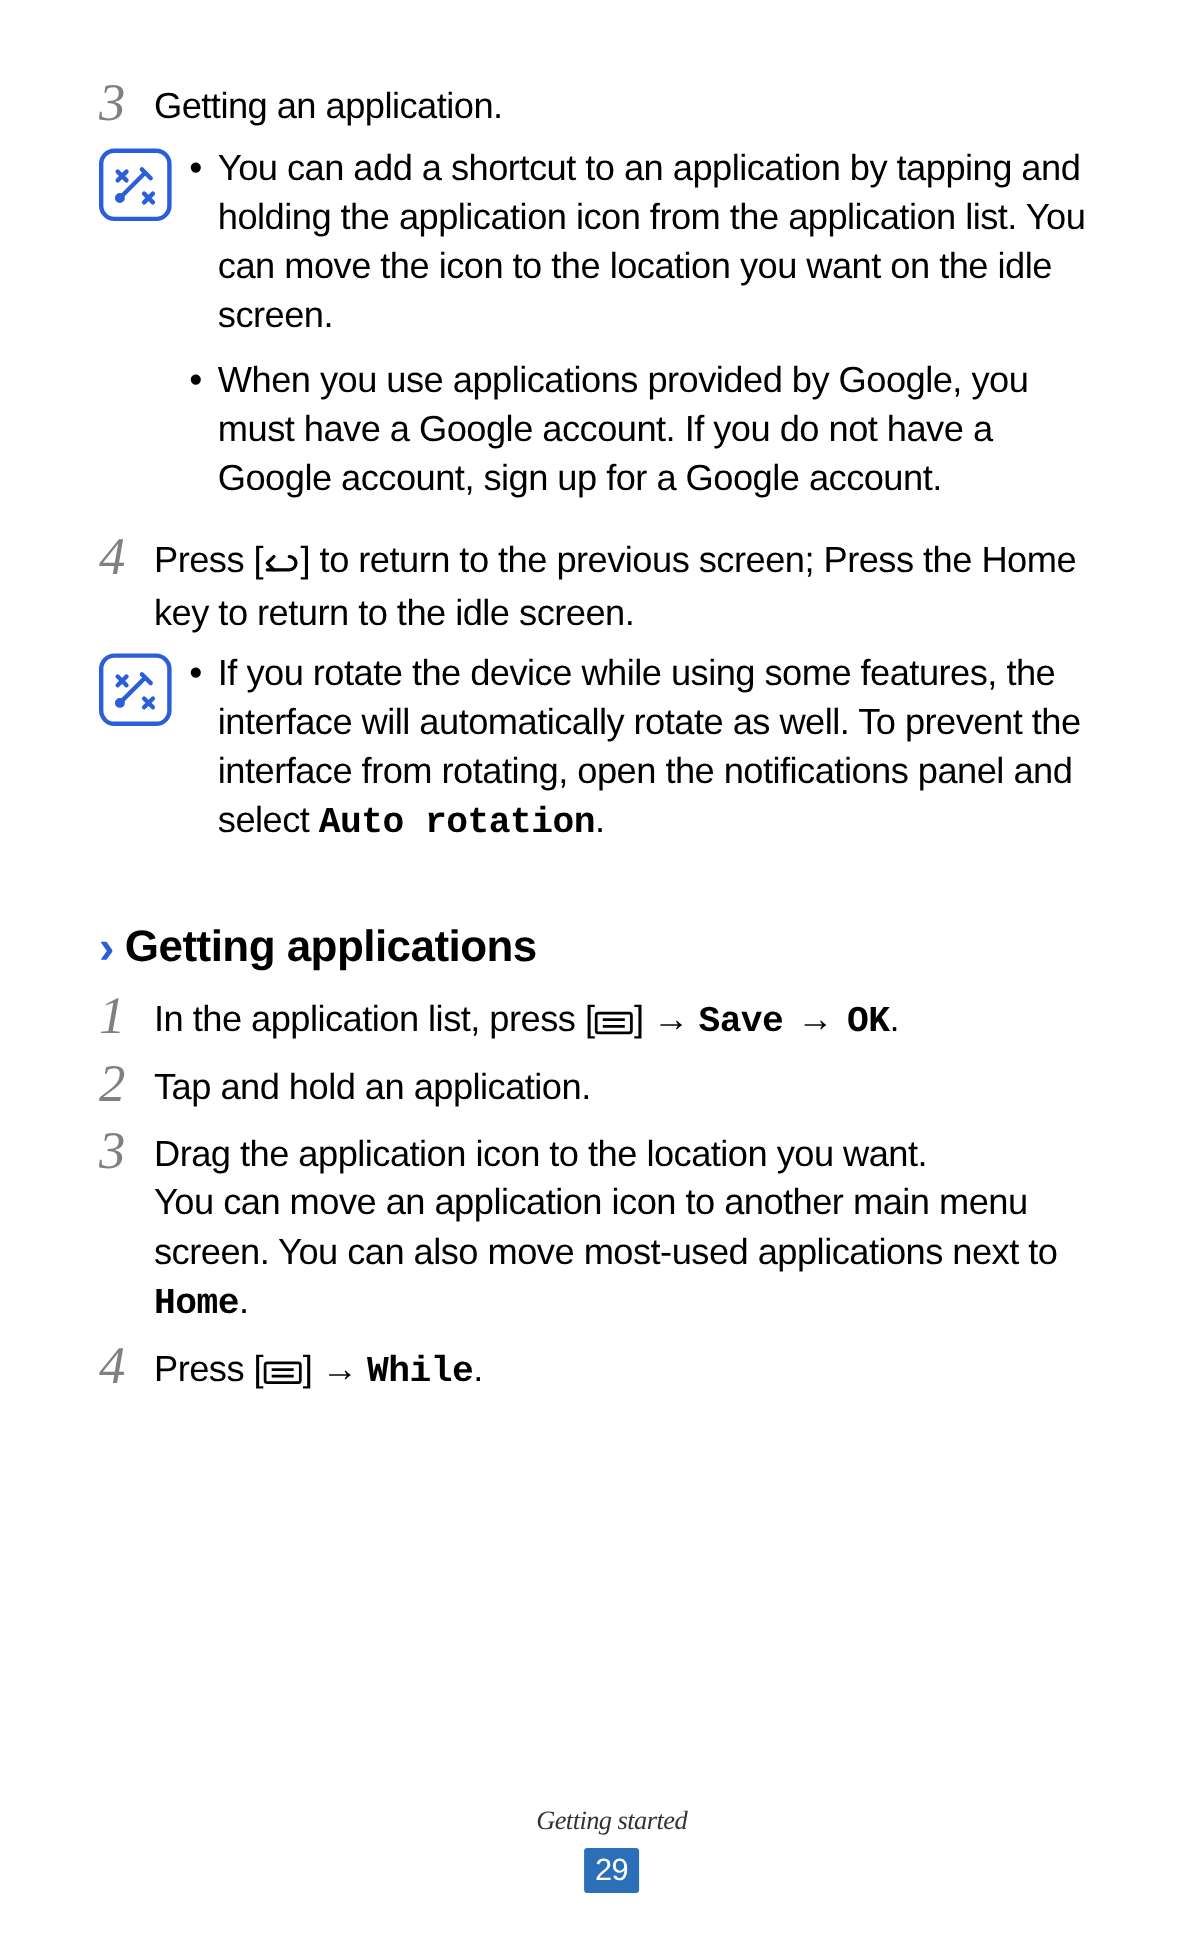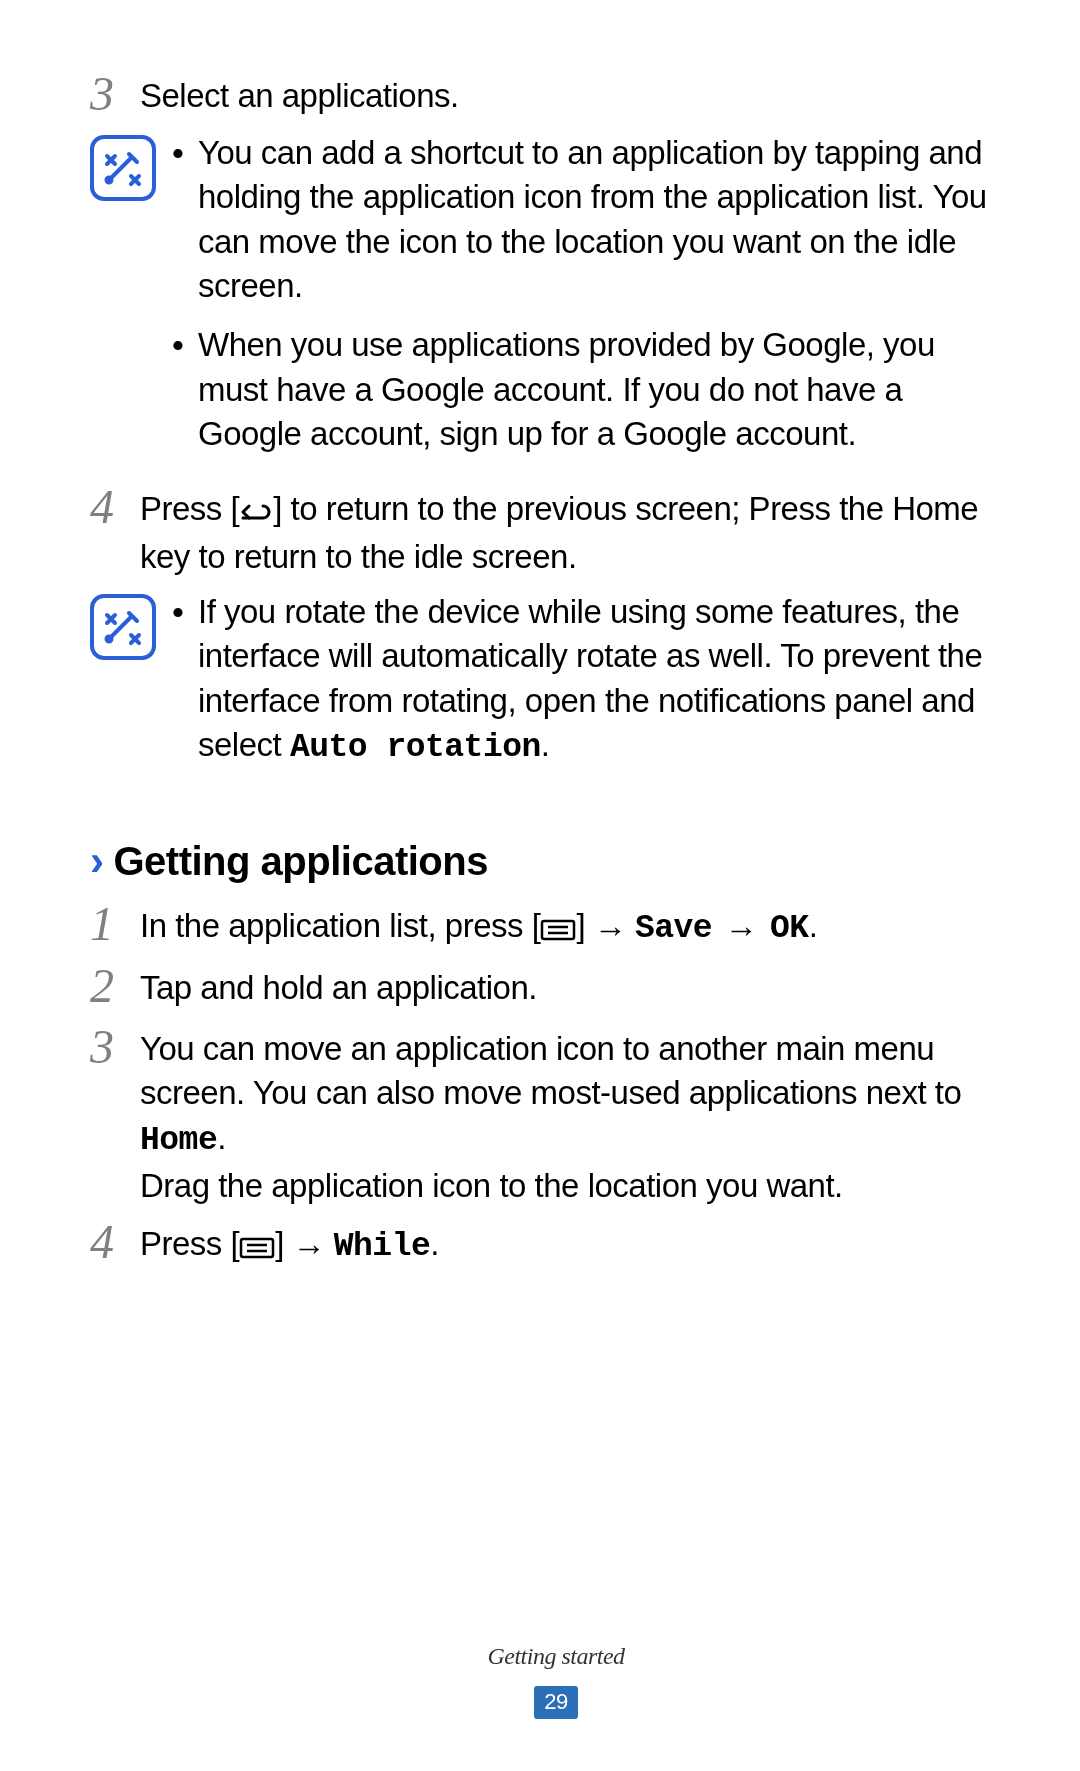--- a/index.html
+++ b/index.html
@@ -126,34 +126,34 @@
     font-style: italic;
     font-family: Georgia, "Times New Roman", serif;
     font-size: 24px;
     color: #333;
     margin-bottom: 4px;
   }
   .page-num {
     display: inline-block;
     background: #2a6fb8;
     color: #fff;
-    font-size: 22px;
+    font-size: 28px;
     padding: 2px 10px;
     border-radius: 3px;
     line-height: 1.3;
   }
 </style>
 </head>
 <body>
 
 <div class="page">
 
   <div class="step">
     <div class="step-num">3</div>
-    <div class="step-body">Select an applications.</div>
+    <div class="step-body">Getting an application.</div>
   </div>
 
   <div class="note-box">
     <div class="note-icon-wrap">
       <div class="note-icon">
         <svg width="44" height="44" viewBox="0 0 44 44">
           <g stroke="#2a5fd8" stroke-width="4" fill="none" stroke-linecap="round" stroke-linejoin="round">
             <path d="M8 34 L30 12"></path>
             <path d="M28 8 L36 16"></path>
             <circle cx="8" cy="34" r="2.5" fill="#2a5fd8"></circle>
@@ -225,24 +225,24 @@
   </div>
 
   <div class="step">
     <div class="step-num">2</div>
     <div class="step-body">Tap and hold an application.</div>
   </div>
 
   <div class="step">
     <div class="step-num">3</div>
     <div class="step-body">
+      <div>Drag the application icon to the location you want.</div>
       <div>
         <span>You can move an application icon to another main menu screen. You can also move most-used applications next to </span><span class="bold">Home</span><span>.</span>
       </div>
-      <div>Drag the application icon to the location you want.</div>
     </div>
   </div>
 
   <div class="step">
     <div class="step-num">4</div>
     <div class="step-body">
       <span>Press [</span><span class="inline-icon"><svg width="36" height="22" viewBox="0 0 36 22">
             <g stroke="#000" stroke-width="2.5" fill="none">
               <rect x="2" y="2" width="32" height="18" rx="2"></rect>
               <line x1="8" y1="8" x2="28" y2="8"></line>

